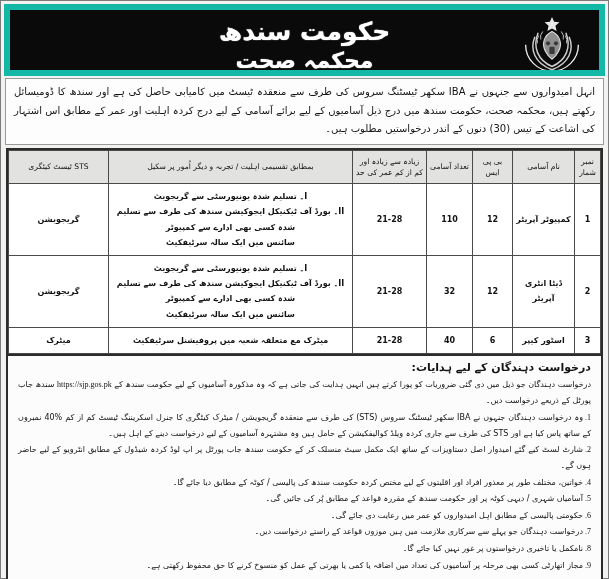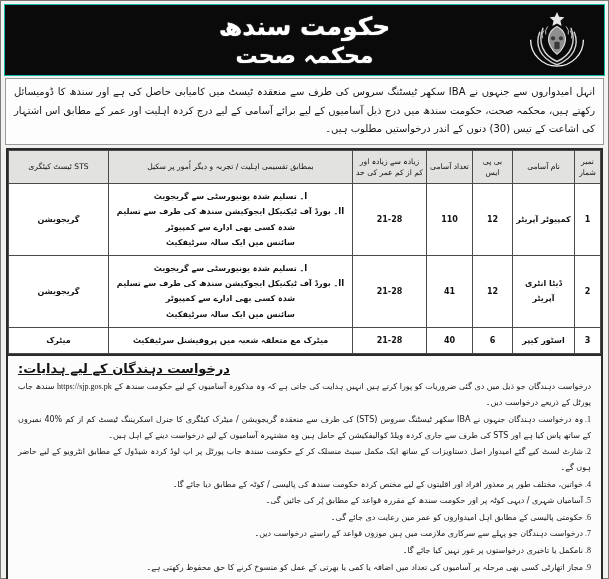--- a/index.html
+++ b/index.html
@@ -15,21 +15,21 @@
     background: #f2f2f0;
     border: 1px solid #7a7a7a;
   }
 
   
   .banner {
     position: relative;
     height: 72px;
     background: #0a0a0a;
     margin: 3px 3px 0 3px;
-    border: 1px solid #14b8a6;
+    border: 6px solid #14b8a6;
     overflow: hidden;
   }
   .banner-titles {
     position: absolute;
     left: 0; right: 0; top: 6px;
     text-align: center;
     color: #ffffff;
     direction: rtl;
   }
   .banner-line1 {
@@ -115,23 +115,22 @@
     margin: 0 5px;
     border: 2px solid #2b2b2b;
     border-top: none;
     background: #fcfcfc;
     padding: 4px 10px 6px 10px;
     direction: rtl;
     font-family: "DejaVu Sans", sans-serif;
     color: #141414;
   }
   .instr-title {
-    text-align: left;
-    font-size: 13px;
-    text-decoration: underline;
+    text-align: right;
+    font-size: 11px;
     margin: 1px 0 3px 0;
     font-weight: bold;
   }
   .instr-lead {
     font-size: 8px;
     line-height: 1.95;
     text-align: justify;
     margin-bottom: 2px;
   }
   .instr-lead .url { font-family: "Liberation Serif", serif; }
@@ -208,21 +207,21 @@
             <span class="qual-line">I۔ تسلیم شدہ یونیورسٹی سے گریجویٹ</span>
             <span class="qual-line">II۔ بورڈ آف ٹیکنیکل ایجوکیشن سندھ کی طرف سے تسلیم شدہ کسی بھی ادارے سے کمپیوٹر</span>
             <span class="qual-line ind">سائنس میں ایک سالہ سرٹیفکیٹ</span>
           </td>
           <td class="c-sts">گریجویشن</td>
         </tr>
         <tr>
           <td class="c-sr">2</td>
           <td class="c-post">ڈیٹا انٹری آپریٹر</td>
           <td class="c-bps">12</td>
-          <td class="c-vac">41</td>
+          <td class="c-vac">32</td>
           <td class="c-age">21-28</td>
           <td class="c-qual">
             <span class="qual-line">I۔ تسلیم شدہ یونیورسٹی سے گریجویٹ</span>
             <span class="qual-line">II۔ بورڈ آف ٹیکنیکل ایجوکیشن سندھ کی طرف سے تسلیم شدہ کسی بھی ادارے سے کمپیوٹر</span>
             <span class="qual-line ind">سائنس میں ایک سالہ سرٹیفکیٹ</span>
           </td>
           <td class="c-sts">گریجویشن</td>
         </tr>
         <tr>
           <td class="c-sr">3</td>

